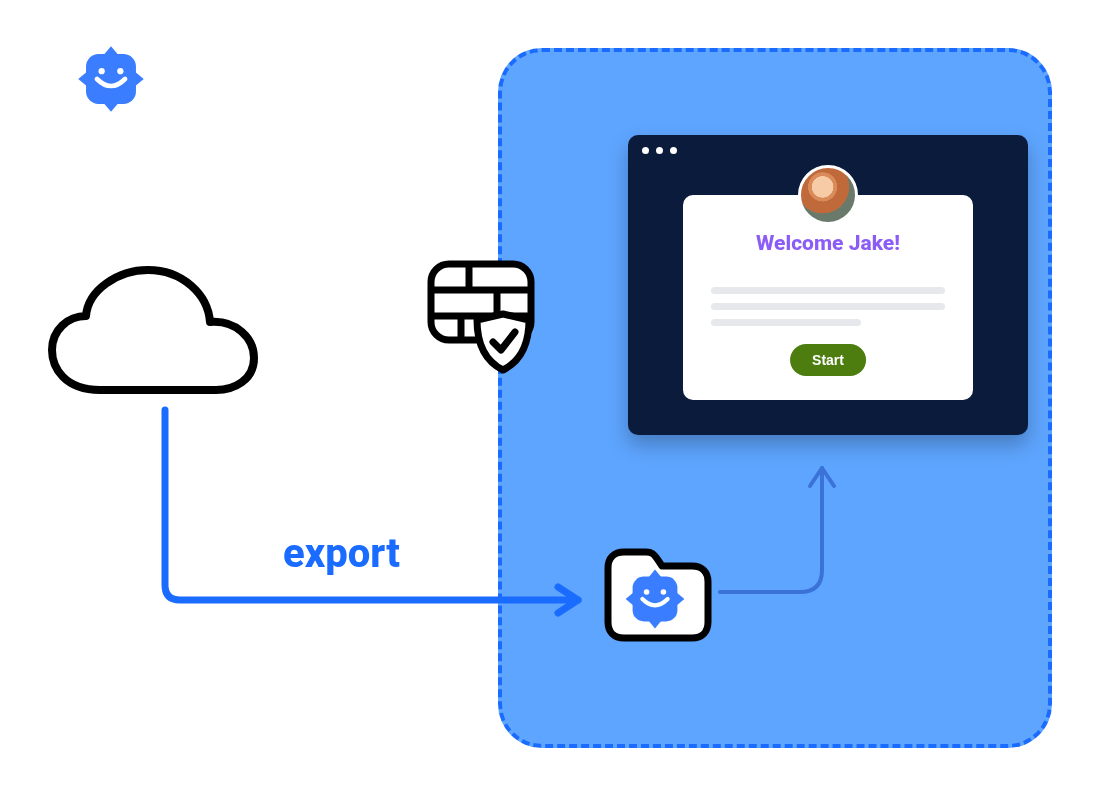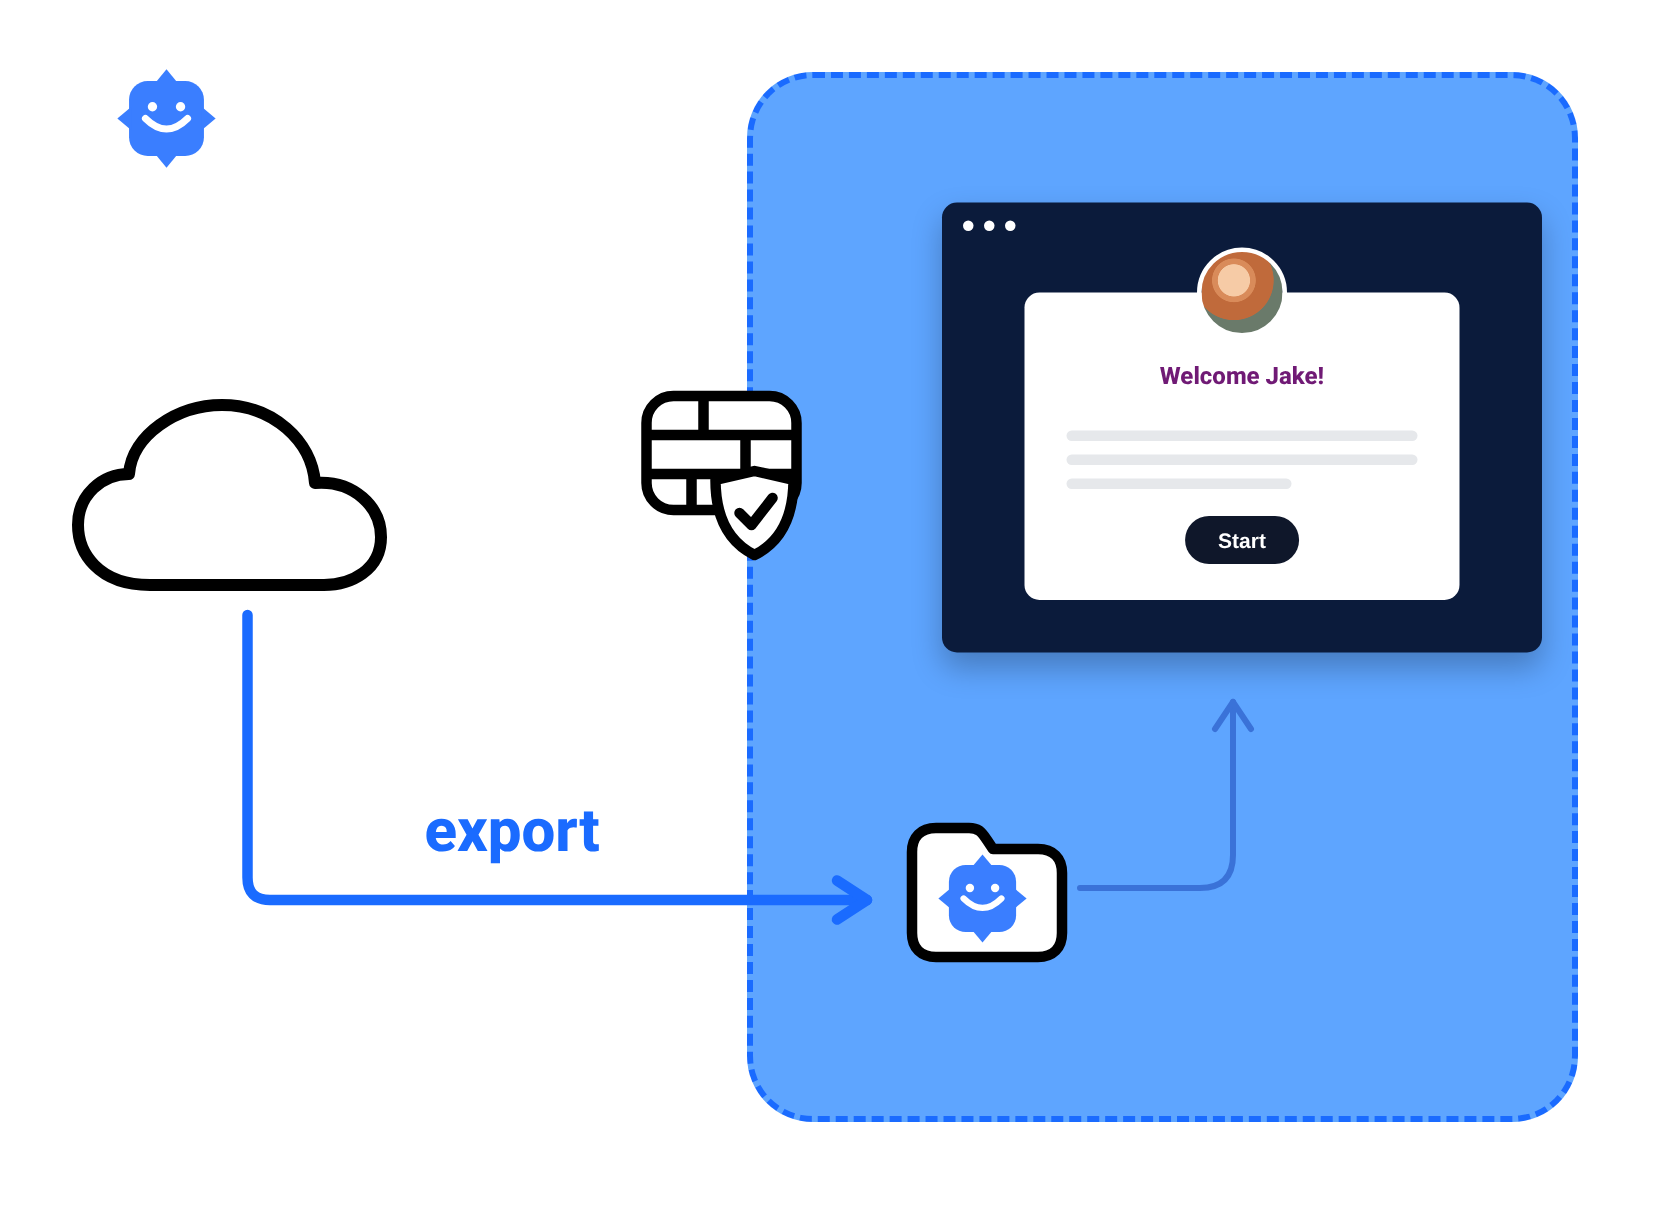--- a/index.html
+++ b/index.html
@@ -59,42 +59,42 @@
     left: 50%;
     top: -30px;
     transform: translateX(-50%);
     width: 60px; height: 60px;
     border-radius: 50%;
     background: radial-gradient(circle at 40% 35%, #f6cba6 0 22%, #d98b5a 23% 30%, #c06a3b 31% 55%, #6a7a6a 56% 100%);
     border: 3px solid #fff;
   }
   .welcome {
     position: absolute;
-    top: 46px;
+    top: 36px;
     left: 0; right: 0;
     text-align: center;
     font-weight: 800;
-    font-size: 16px;
-    color: #701a75;
+    font-size: 21px;
+    color: #8b5cf6;
   }
   .line {
     position: absolute;
     height: 7px;
     background: #e6e8eb;
     border-radius: 4px;
   }
   .line1 { left: 28px; right: 28px; top: 92px; }
   .line2 { left: 28px; right: 28px; top: 108px; }
   .line3 { left: 28px; width: 150px; top: 124px; }
   .start-btn {
     position: absolute;
     left: 50%;
     transform: translateX(-50%);
     bottom: 24px;
-    background: #0f172a;
+    background: #4d7c0f;
     color: #fff;
     font-weight: 700;
     font-size: 14px;
     padding: 8px 22px;
     border-radius: 20px;
     border: none;
   }
 
   
   .cloud-wrap {

